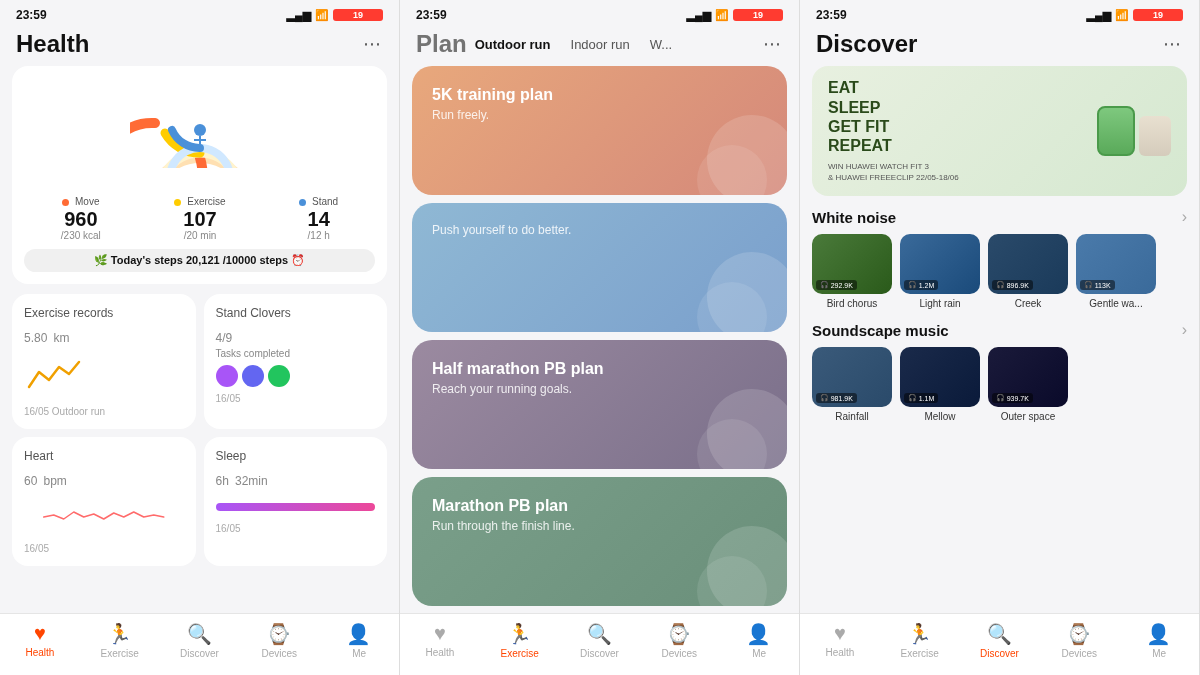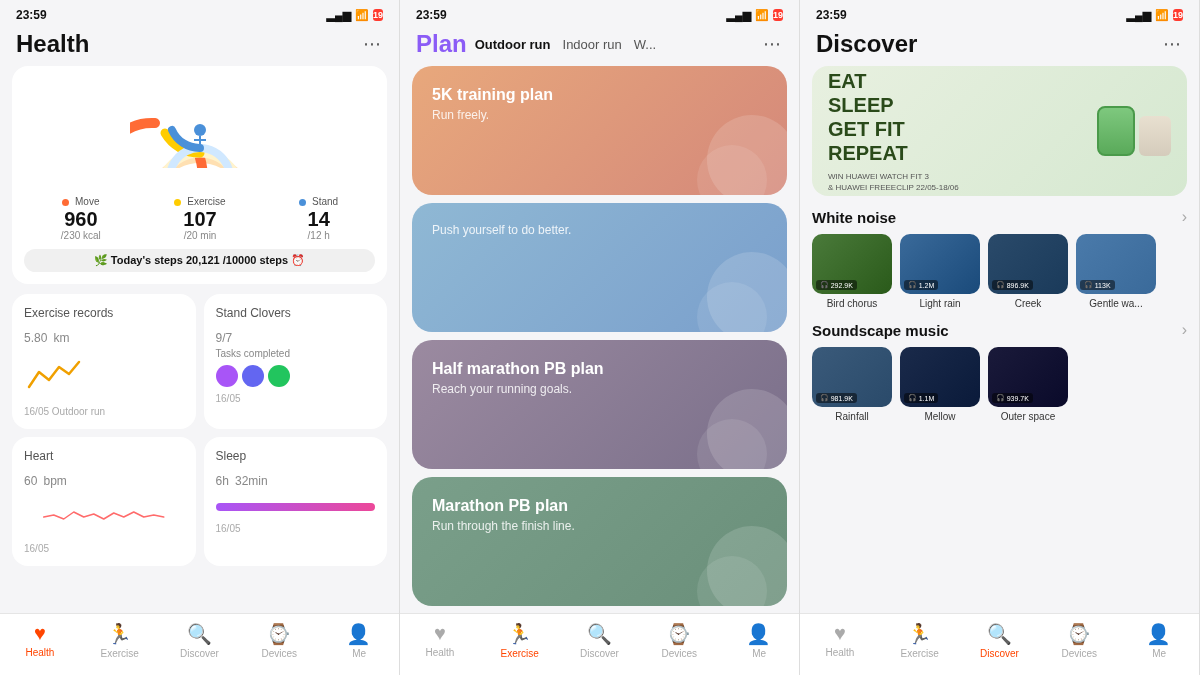--- a/index.html
+++ b/index.html
@@ -36,21 +36,21 @@
       display: flex;
       align-items: center;
       gap: 4px;
       font-size: 11px;
     }
     .battery-badge {
       background: #ff3b30;
       color: white;
       font-size: 9px;
       font-weight: 700;
-      padding: 1px 0;
+      padding: 1px 20px;
       border-radius: 3px;
     }
 
     
     .screen1 { background: #f5f5f7; }
 
     .screen-header {
       display: flex;
       justify-content: space-between;
       align-items: center;
@@ -199,22 +199,22 @@
       display: flex;
       justify-content: space-between;
       align-items: center;
       padding: 4px 16px 8px;
     }
     .plan-title-area {
       display: flex;
       align-items: center;
       gap: 8px;
     }
-    .plan-title { font-size: 24px; font-weight: 700; color: #8b5cf6; }
-    .plan-tabs { display: flex; gap: 12px; }
+    .plan-title { font-size: 24px; font-weight: 700; color: #737373; }
+    .plan-tabs { display: flex; gap: 20px; }
     .plan-tab { font-size: 13px; color: #555; }
     .plan-tab.active { color: #111; font-weight: 600; }
 
     .plan-cards {
       padding: 0 12px;
       display: flex;
       flex-direction: column;
       gap: 8px;
       overflow-y: auto;
       max-height: 540px;
@@ -267,21 +267,21 @@
       border-radius: 16px;
       padding: 16px;
       margin-bottom: 12px;
       height: 130px;
       display: flex;
       align-items: center;
       justify-content: space-between;
       overflow: hidden;
     }
     .promo-text {
-      font-size: 20px;
+      font-size: 16px;
       font-weight: 900;
       color: #2a4a1a;
       line-height: 1.2;
       text-transform: uppercase;
     }
     .promo-sub {
       font-size: 8px;
       color: #555;
       margin-top: 6px;
       line-height: 1.4;
@@ -441,21 +441,21 @@
       </div>
       <svg class="route-icon" viewBox="0 0 60 40">
         <path d="M5,35 L15,20 L25,28 L35,15 L45,22 L55,10" fill="none" stroke="#f0a000" stroke-width="2.5" stroke-linecap="round" stroke-linejoin="round"></path>
       </svg>
       <div class="record-date">16/05 Outdoor run</div>
     </div>
 
     <div class="record-card">
       <div class="record-title">Stand Clovers</div>
       <div class="record-value">
-        <span>9/7</span>
+        <span>4/9</span>
       </div>
       <div class="stat-sub">Tasks completed</div>
       <div class="clover-circles" style="margin-top:6px;">
         <div class="clover-c" style="background:#a855f7;"></div>
         <div class="clover-c" style="background:#6366f1;"></div>
         <div class="clover-c" style="background:#22c55e;"></div>
       </div>
       <div class="record-date">16/05</div>
     </div>
 

